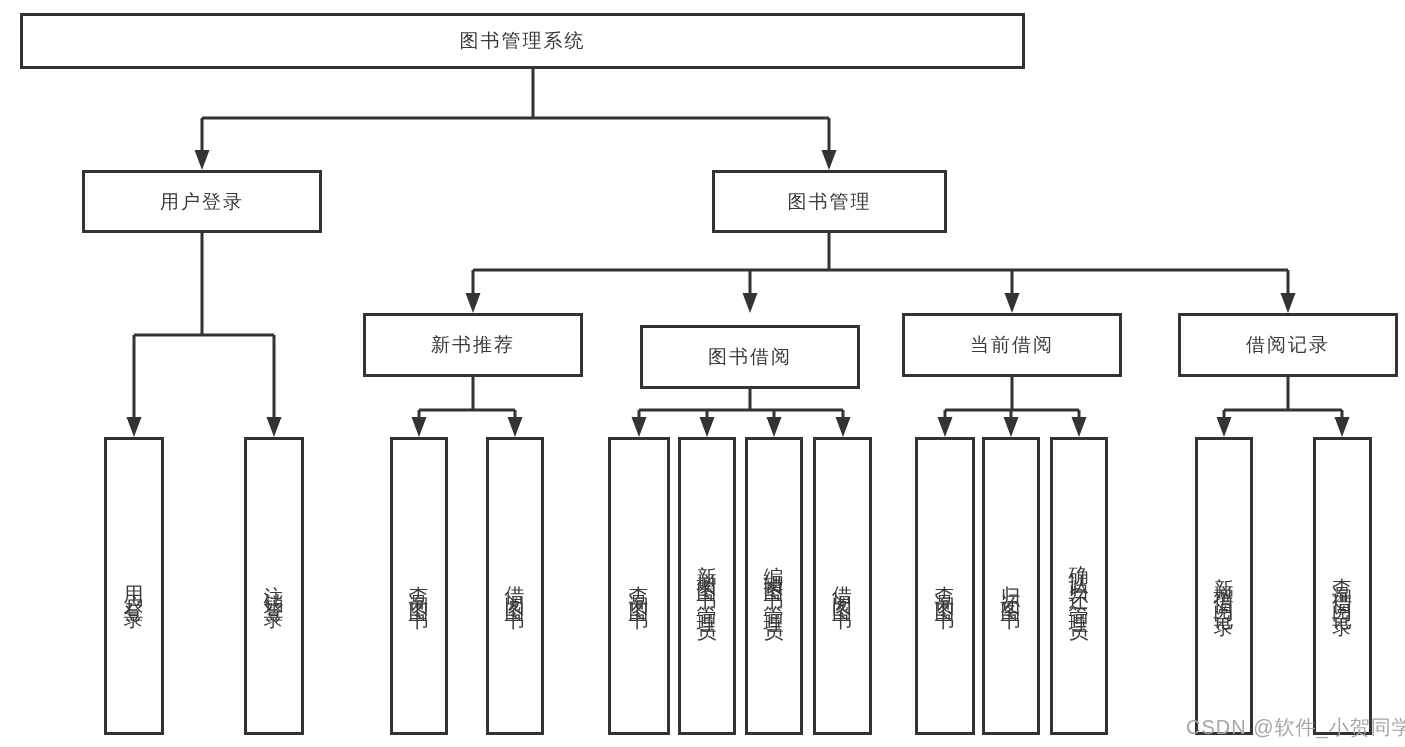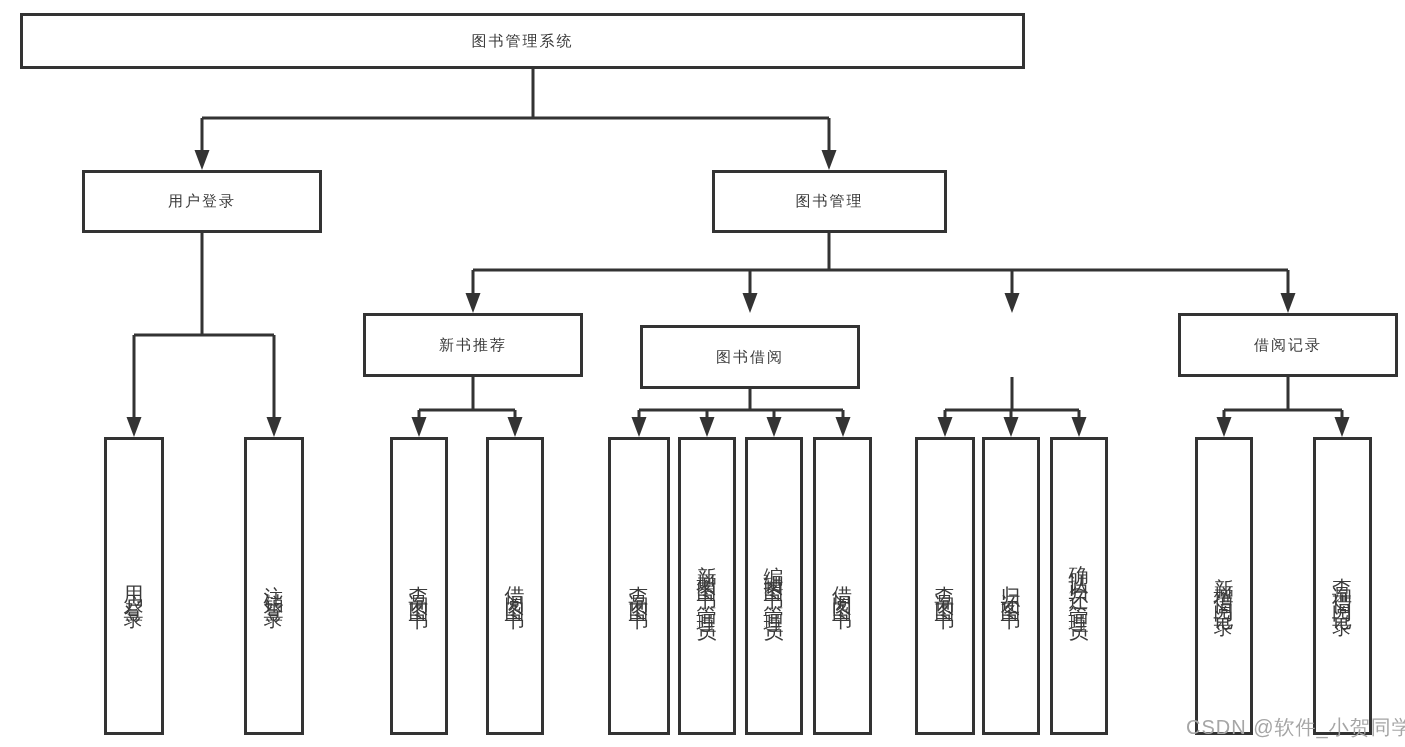--- a/index.html
+++ b/index.html
@@ -4,21 +4,21 @@
 <style>
   html,body{margin:0;padding:0;background:#ffffff;}
   .stage{
     position:relative;width:1405px;height:747px;background:#ffffff;
     font-family:"Liberation Sans", sans-serif;overflow:hidden;
   }
   .box{
     position:absolute;box-sizing:border-box;border:3px solid #333333;background:#ffffff;
     display:flex;align-items:center;justify-content:center;color:#3a3a3a;
   }
-  .box.h span{font-size:15px;letter-spacing:2px;white-space:nowrap;}
+  .box.h span{font-size:19px;letter-spacing:2px;white-space:nowrap;}
   .box.v span{
     writing-mode:vertical-rl;text-orientation:mixed;
     font-size:20px;letter-spacing:8px;line-height:1;white-space:nowrap;
   }
   svg.wires{position:absolute;left:0;top:0;width:1405px;height:747px;}
   .watermark{
     position:absolute;left:1186px;top:714px;font-size:20px;letter-spacing:1px;
     color:#a6a6a6;white-space:nowrap;z-index:5;
   }
 </style>
@@ -68,20 +68,23 @@
   <div class="box h" style="left:712px;top:170px;width:235px;height:63px">
     <span>图书管理</span>
   </div>
 
   <div class="box h" style="left:363px;top:313px;width:220px;height:64px">
     <span>新书推荐</span>
   </div>
   <div class="box h" style="left:640px;top:325px;width:220px;height:64px">
     <span>图书借阅</span>
   </div>
+  <div class="box h" style="left:902px;top:313px;width:220px;height:64px">
+    <span>当前借阅</span>
+  </div>
   <div class="box h" style="left:1178px;top:313px;width:220px;height:64px">
     <span>借阅记录</span>
   </div>
 
   <div class="box v" style="left:104px;top:437px;width:60px;height:298px">
     <span>用户登录</span>
   </div>
   <div class="box v" style="left:244px;top:437px;width:60px;height:298px">
     <span>注销登录</span>
   </div>

